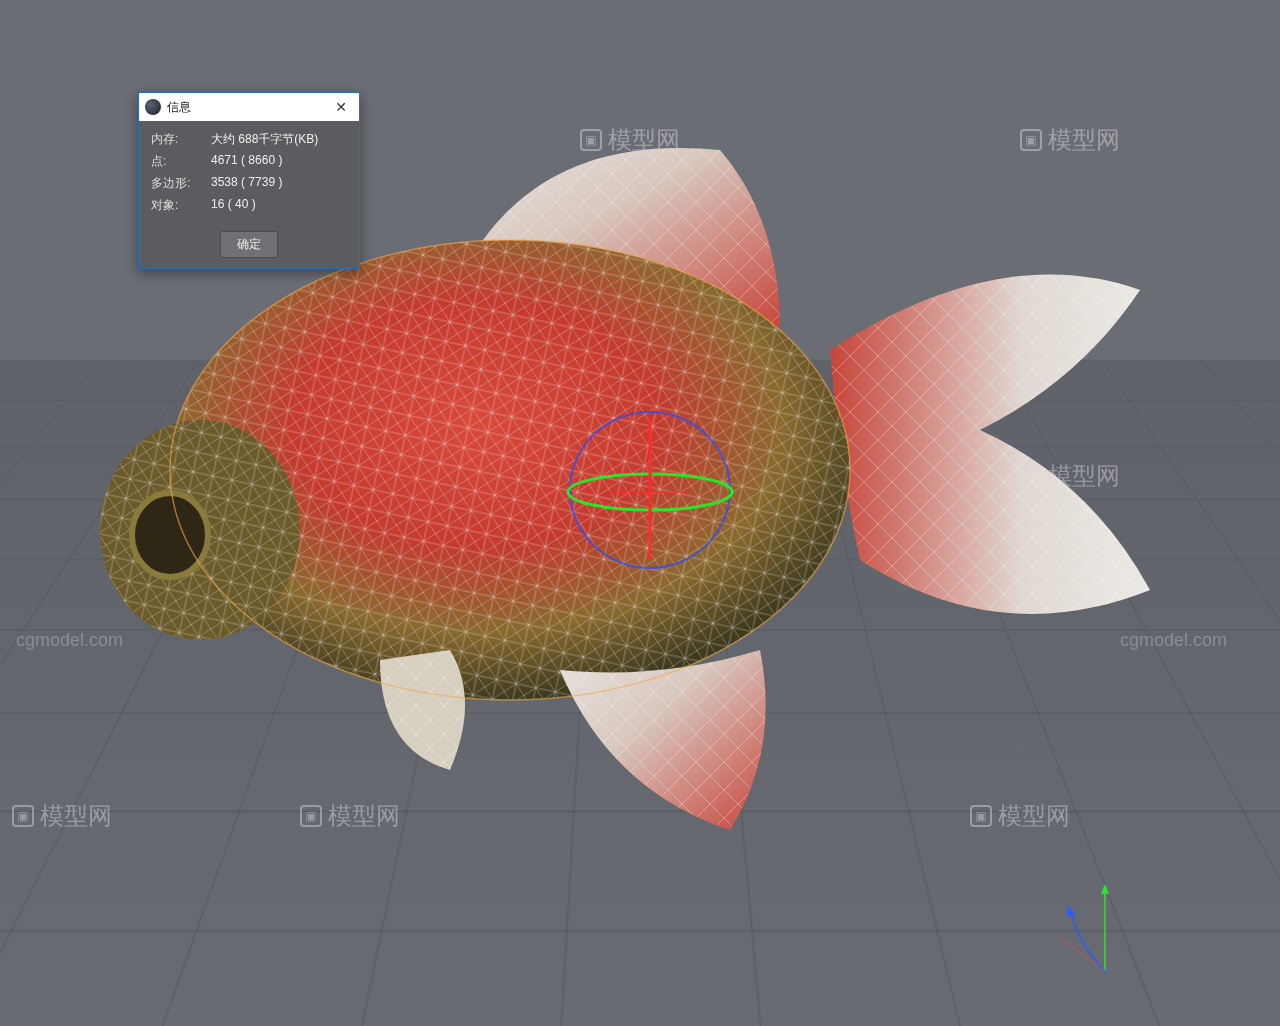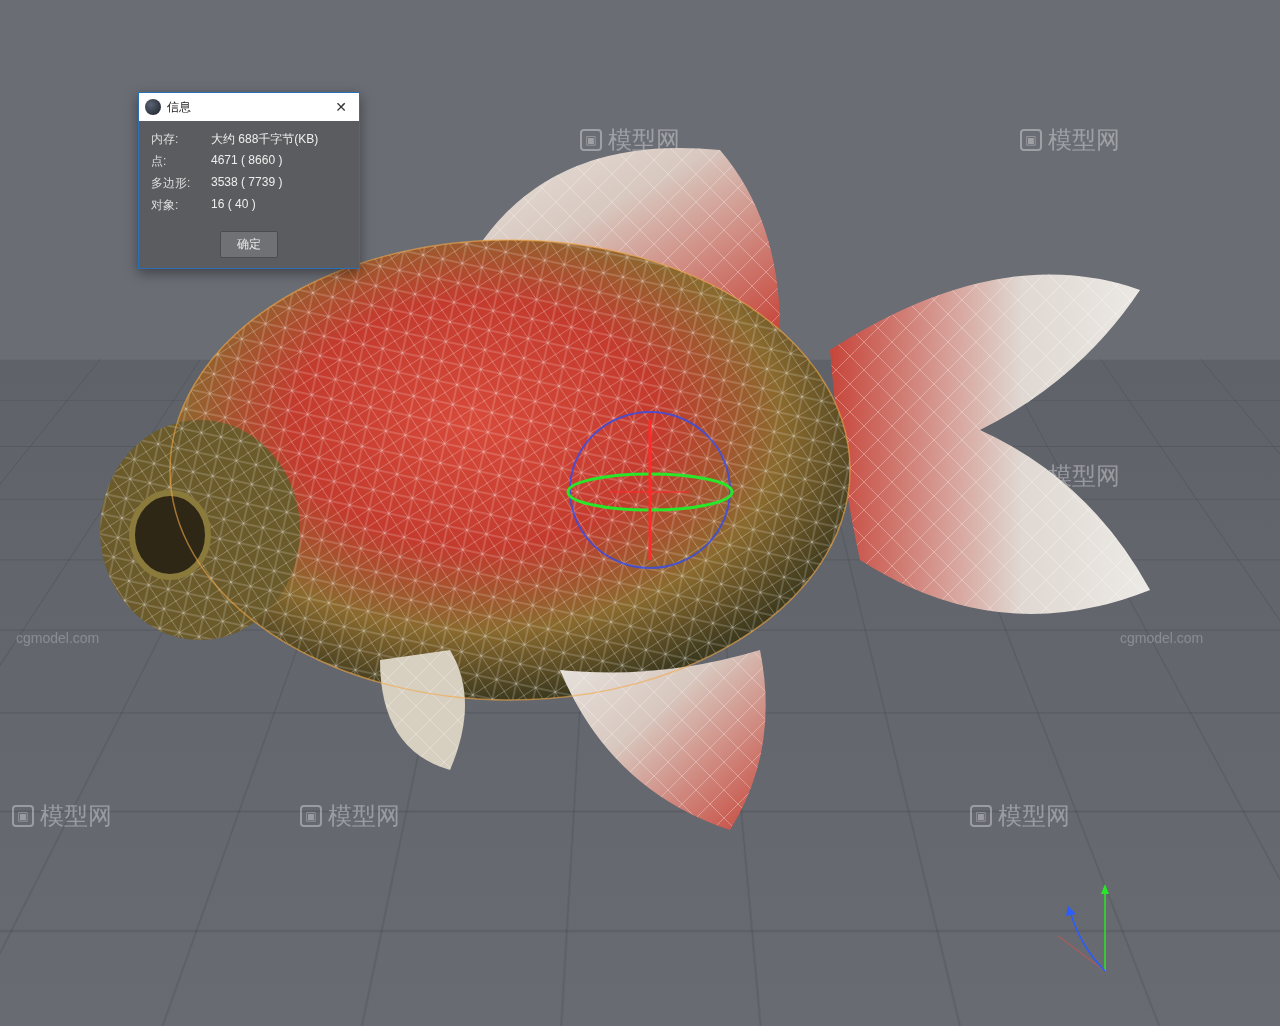--- a/index.html
+++ b/index.html
@@ -52,21 +52,21 @@
   width: 22px;
   height: 22px;
   border: 2px solid rgba(255,255,255,0.35);
   border-radius: 4px;
   display: inline-flex;
   align-items: center;
   justify-content: center;
   font-size: 12px;
 }
 .watermark.small {
-  font-size: 14px;
+  font-size: 18px;
   color: rgba(255,255,255,0.25);
 }
 
 
 .fish {
   position: absolute;
   left: 80px;
   top: 90px;
   width: 1100px;
   height: 760px;

